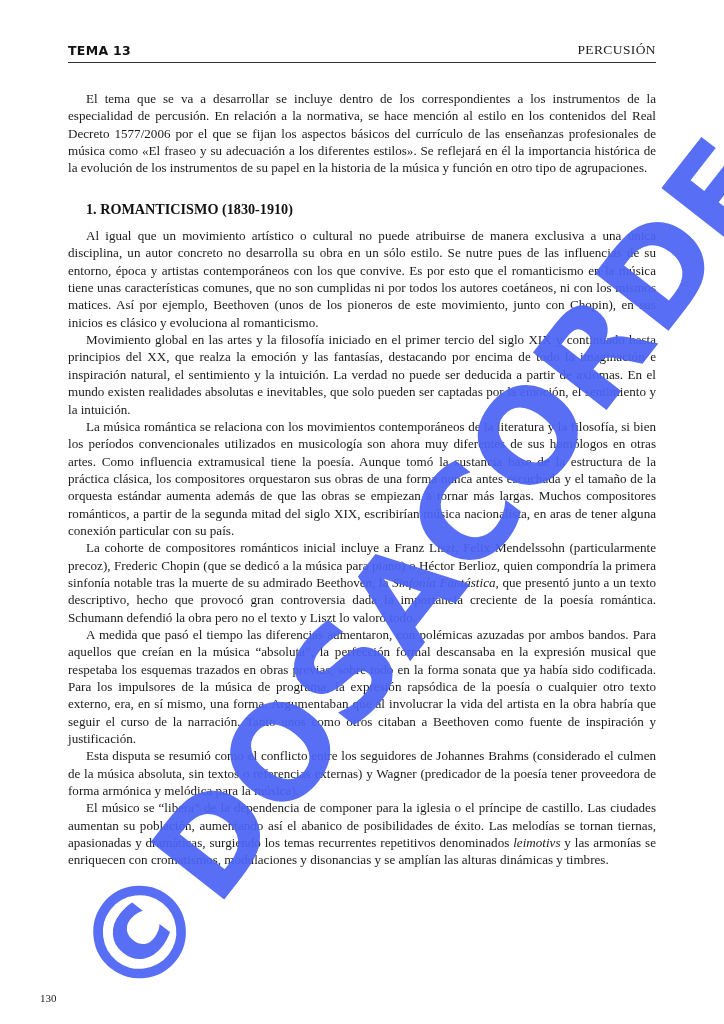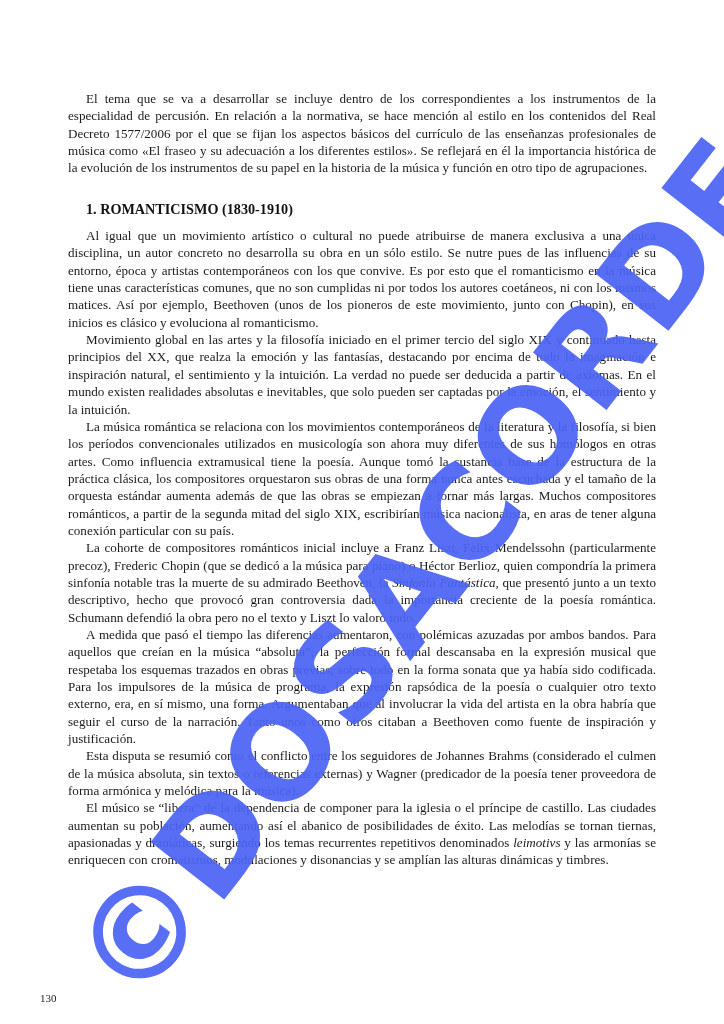--- a/index.html
+++ b/index.html
@@ -15,20 +15,24 @@
     h3.sub { font-family: "Liberation Serif", serif; font-weight: bold; font-size: 13.6px; margin: 26px 0 10px 18px; color: #111; }
     .pageno { position: absolute; left: 40px; top: 963px; font-family: "Liberation Serif", serif; font-size: 11px; color: #222; margin-top: 29px; }
     .wm { position: absolute; left: -90px; top: 520px; width: 1000px; height: 140px; transform: rotate(-52deg); transform-origin: center center; pointer-events: none; }
     .wm span { display: block; text-align: center; font-family: "DejaVu Sans", sans-serif; font-weight: bold; font-size: 128px; line-height: 140px; letter-spacing: 2px; color: #4a63f5; opacity: 0.93; mix-blend-mode: multiply; white-space: nowrap; }
   </style>
 </head>
 <body>
 
 <div class="page">
 
+  <div class="header">
+    <span class="left">TEMA 13</span>
+    <span class="right">PERCUSIÓN</span>
+  </div>
 
   <div class="body">
     <p>El tema que se va a desarrollar se incluye dentro de los correspondientes a los instrumentos de la especialidad de percusión. En relación a la normativa, se hace mención al estilo en los contenidos del Real Decreto 1577/2006 por el que se fijan los aspectos básicos del currículo de las enseñanzas profesionales de música como «El fraseo y su adecuación a los diferentes estilos». Se reflejará en él la importancia histórica de la evolución de los instrumentos de su papel en la historia de la música y función en otro tipo de agrupaciones.</p>
 
     <h2 class="sec">1. ROMANTICISMO (1830-1910)</h2>
     <p>Al igual que un movimiento artístico o cultural no puede atribuirse de manera exclusiva a una única disciplina, un autor concreto no desarrolla su obra en un sólo estilo. Se nutre pues de las influencias de su entorno, época y artistas contemporáneos con los que convive. Es por esto que el romanticismo en la música tiene unas características comunes, que no son cumplidas ni por todos los autores coetáneos, ni con los mismos matices. Así por ejemplo, Beethoven (unos de los pioneros de este movimiento, junto con Chopin), en sus inicios es clásico y evoluciona al romanticismo.</p>
 
     <p>Movimiento global en las artes y la filosofía iniciado en el primer tercio del siglo XIX y continuado hasta principios del XX, que realza la emoción y las fantasías, destacando por encima de todo la imaginación e inspiración natural, el sentimiento y la intuición. La verdad no puede ser deducida a partir de axiomas. En el mundo existen realidades absolutas e inevitables, que solo pueden ser captadas por la emoción, el sentimiento y la intuición.</p>
     <p>La música romántica se relaciona con los movimientos contemporáneos de la literatura y la filosofía, si bien los períodos convencionales utilizados en musicología son ahora muy diferentes de sus homólogos en otras artes. Como influencia extramusical tiene la poesía. Aunque tomó la sustancia base de la estructura de la práctica clásica, los compositores orquestaron sus obras de una forma nunca antes escuchada y el tamaño de la orquesta estándar aumenta además de que las obras se empiezan a tornar más largas. Muchos compositores románticos, a partir de la segunda mitad del siglo XIX, escribirían música nacionalista, en aras de tener alguna conexión particular con su país.</p>
     <p><span>La cohorte de compositores románticos inicial incluye a Franz Liszt, Felix Mendelssohn (particularmente precoz), Frederic Chopin (que se dedicó a la música para piano) o Héctor Berlioz, quien compondría la primera sinfonía notable tras la muerte de su admirado Beethoven, la </span><i>Sinfonía Fantástica</i><span>, que presentó junto a un texto descriptivo, hecho que provocó gran controversia dada la importancia creciente de la poesía romántica. Schumann defendió la obra pero no el texto y Liszt lo valoró todo.</span></p>

